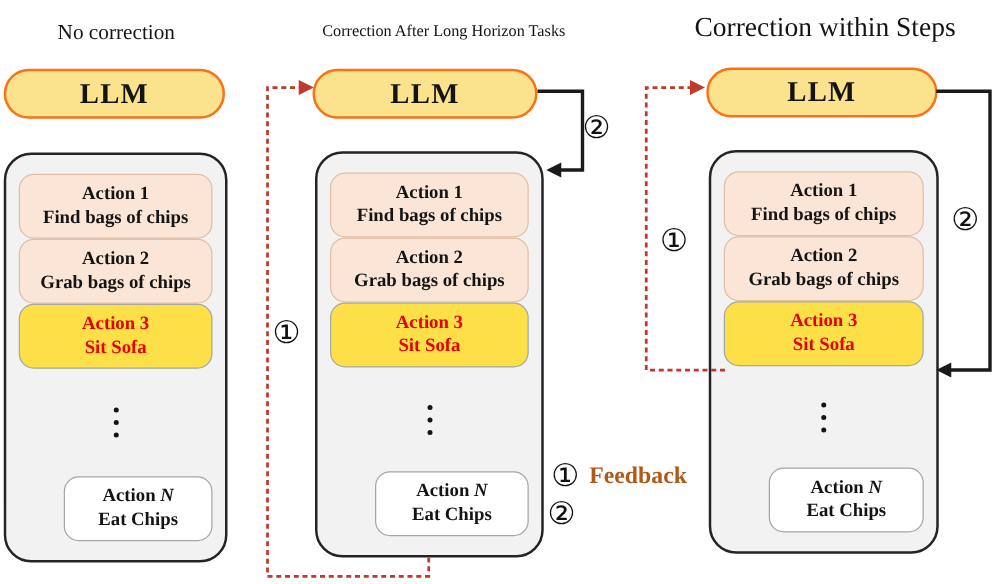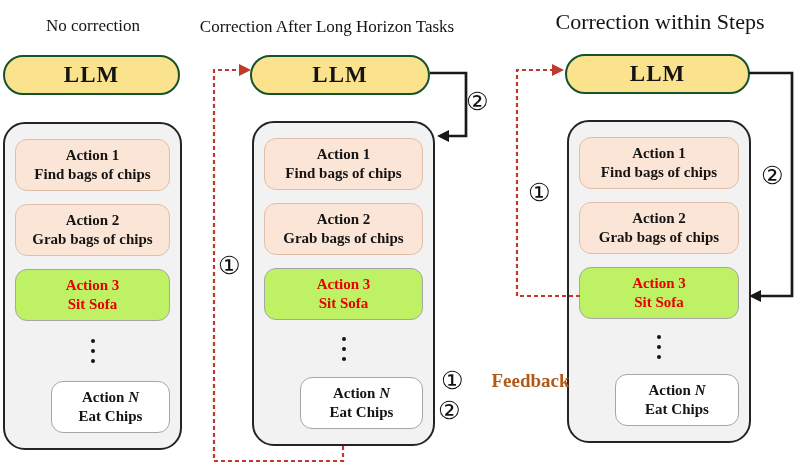--- a/index.html
+++ b/index.html
@@ -3,56 +3,56 @@
 <meta charset="utf-8">
 <style>
   * { margin:0; padding:0; box-sizing:border-box; }
   html,body { width:800px; height:467px; }
   body {
     position:relative; overflow:hidden; background:#ffffff;
     font-family:"Liberation Serif","DejaVu Serif",serif; color:#141414;
   }
   .col-title { position:absolute; text-align:center; font-weight:normal; }
   #title-1 { left:0;   top:16px; width:186px; font-size:17px; }
-  #title-2 { left:176px; top:17px; width:302px; font-size:17px; }
+  #title-2 { left:204px; top:17px; width:302px; font-size:13px; }
   #title-3 { left:505px; top:9px;  width:310px; font-size:22px; }
 
   .llm-pill {
     position:absolute; height:40px;
     background:var(--llm-fill,#fbe28c);
-    border:2px solid #14532d; border-radius:20px;
+    border:2px solid #f97316; border-radius:20px;
     display:flex; align-items:center; justify-content:center;
     font-size:23px; font-weight:bold; letter-spacing:1px;
   }
   #llm-1 { left:3px;   top:55px; width:177px; }
   #llm-2 { left:250px; top:55px; width:180px; }
   #llm-3 { left:565px; top:54px; width:185px; }
 
   .task-container {
     position:absolute;
     background:var(--container-fill,#f2f2f2);
     border:2px solid #242424; border-radius:22px;
-    display:flex; flex-direction:column; gap:13px; padding:15px 10px;
+    display:flex; flex-direction:column; padding:15px 10px;
   }
   #container-1 { left:3px;   top:122px; width:179px; height:328px; }
   #container-2 { left:252px; top:121px; width:183px; height:325px; }
   #container-3 { left:567px; top:120px; width:184px; height:323px; }
 
   .action-box {
     flex:0 0 52px; border-radius:12px;
     display:flex; flex-direction:column; align-items:center; justify-content:center;
     font-weight:bold; font-size:15px; line-height:19px; text-align:center;
   }
   .action-box.peach {
     background:var(--action-done-fill,#fbe5d6);
     border:1px solid var(--action-done-border,#dfbfa8);
   }
   .action-box.plain { background:#ffffff; border:1px solid #a6a6a6;margin-left:36px; }
   .action-box.error {
-    background:#bef264; border:1px solid #a6a6a6;
+    background:#fde047; border:1px solid #a6a6a6;
     color:var(--error-text,#e60000);
   }
   .dots {
     flex:1 1 auto; display:flex; flex-direction:column;
     align-items:center; justify-content:center; gap:6px;
   }
   .dots i { width:4px; height:4px; border-radius:50%; background:#141414; }
 
   .marker {
     position:absolute; font-family:"DejaVu Sans",sans-serif;
@@ -60,21 +60,21 @@
   }
   #marker-feedback-2   { left:218px; top:252px; }
   #marker-correction-2 { left:466px; top:88px;  }
   #marker-feedback-3   { left:528px; top:179px; }
   #marker-correction-3 { left:761px; top:162px; }
 
   .legend-row { position:absolute; display:flex; align-items:center; gap:8px; }
   #legend-feedback   { left:441px; top:367px; }
   #legend-correction { left:438px; top:397px; }
   .legend-sym { font-family:"DejaVu Sans",sans-serif; font-size:25px; line-height:27px; color:#111; }
-  .legend-label { font-size:19px; font-weight:bold;margin-left:20px; }
+  .legend-label { font-size:19px; font-weight:bold; }
   #legend-feedback   .legend-label { color:var(--legend-feedback,#b05a1a); }
   #legend-correction .legend-label { color:var(--legend-correction,#bf9000); }
 
   svg.overlay { position:absolute; left:0; top:0; pointer-events:none; }
   .red-dash   { fill:none; stroke:var(--feedback-arrow,#c0392b); stroke-width:2.2; stroke-dasharray:4 3; }
   .black-line { fill:none; stroke:var(--correction-arrow,#1a1a1a); stroke-width:2.7; }
   .red-head   { fill:var(--feedback-arrow,#c0392b); stroke:none; }
   .black-head { fill:var(--correction-arrow,#1a1a1a); stroke:none; }
 </style>
 </head>

